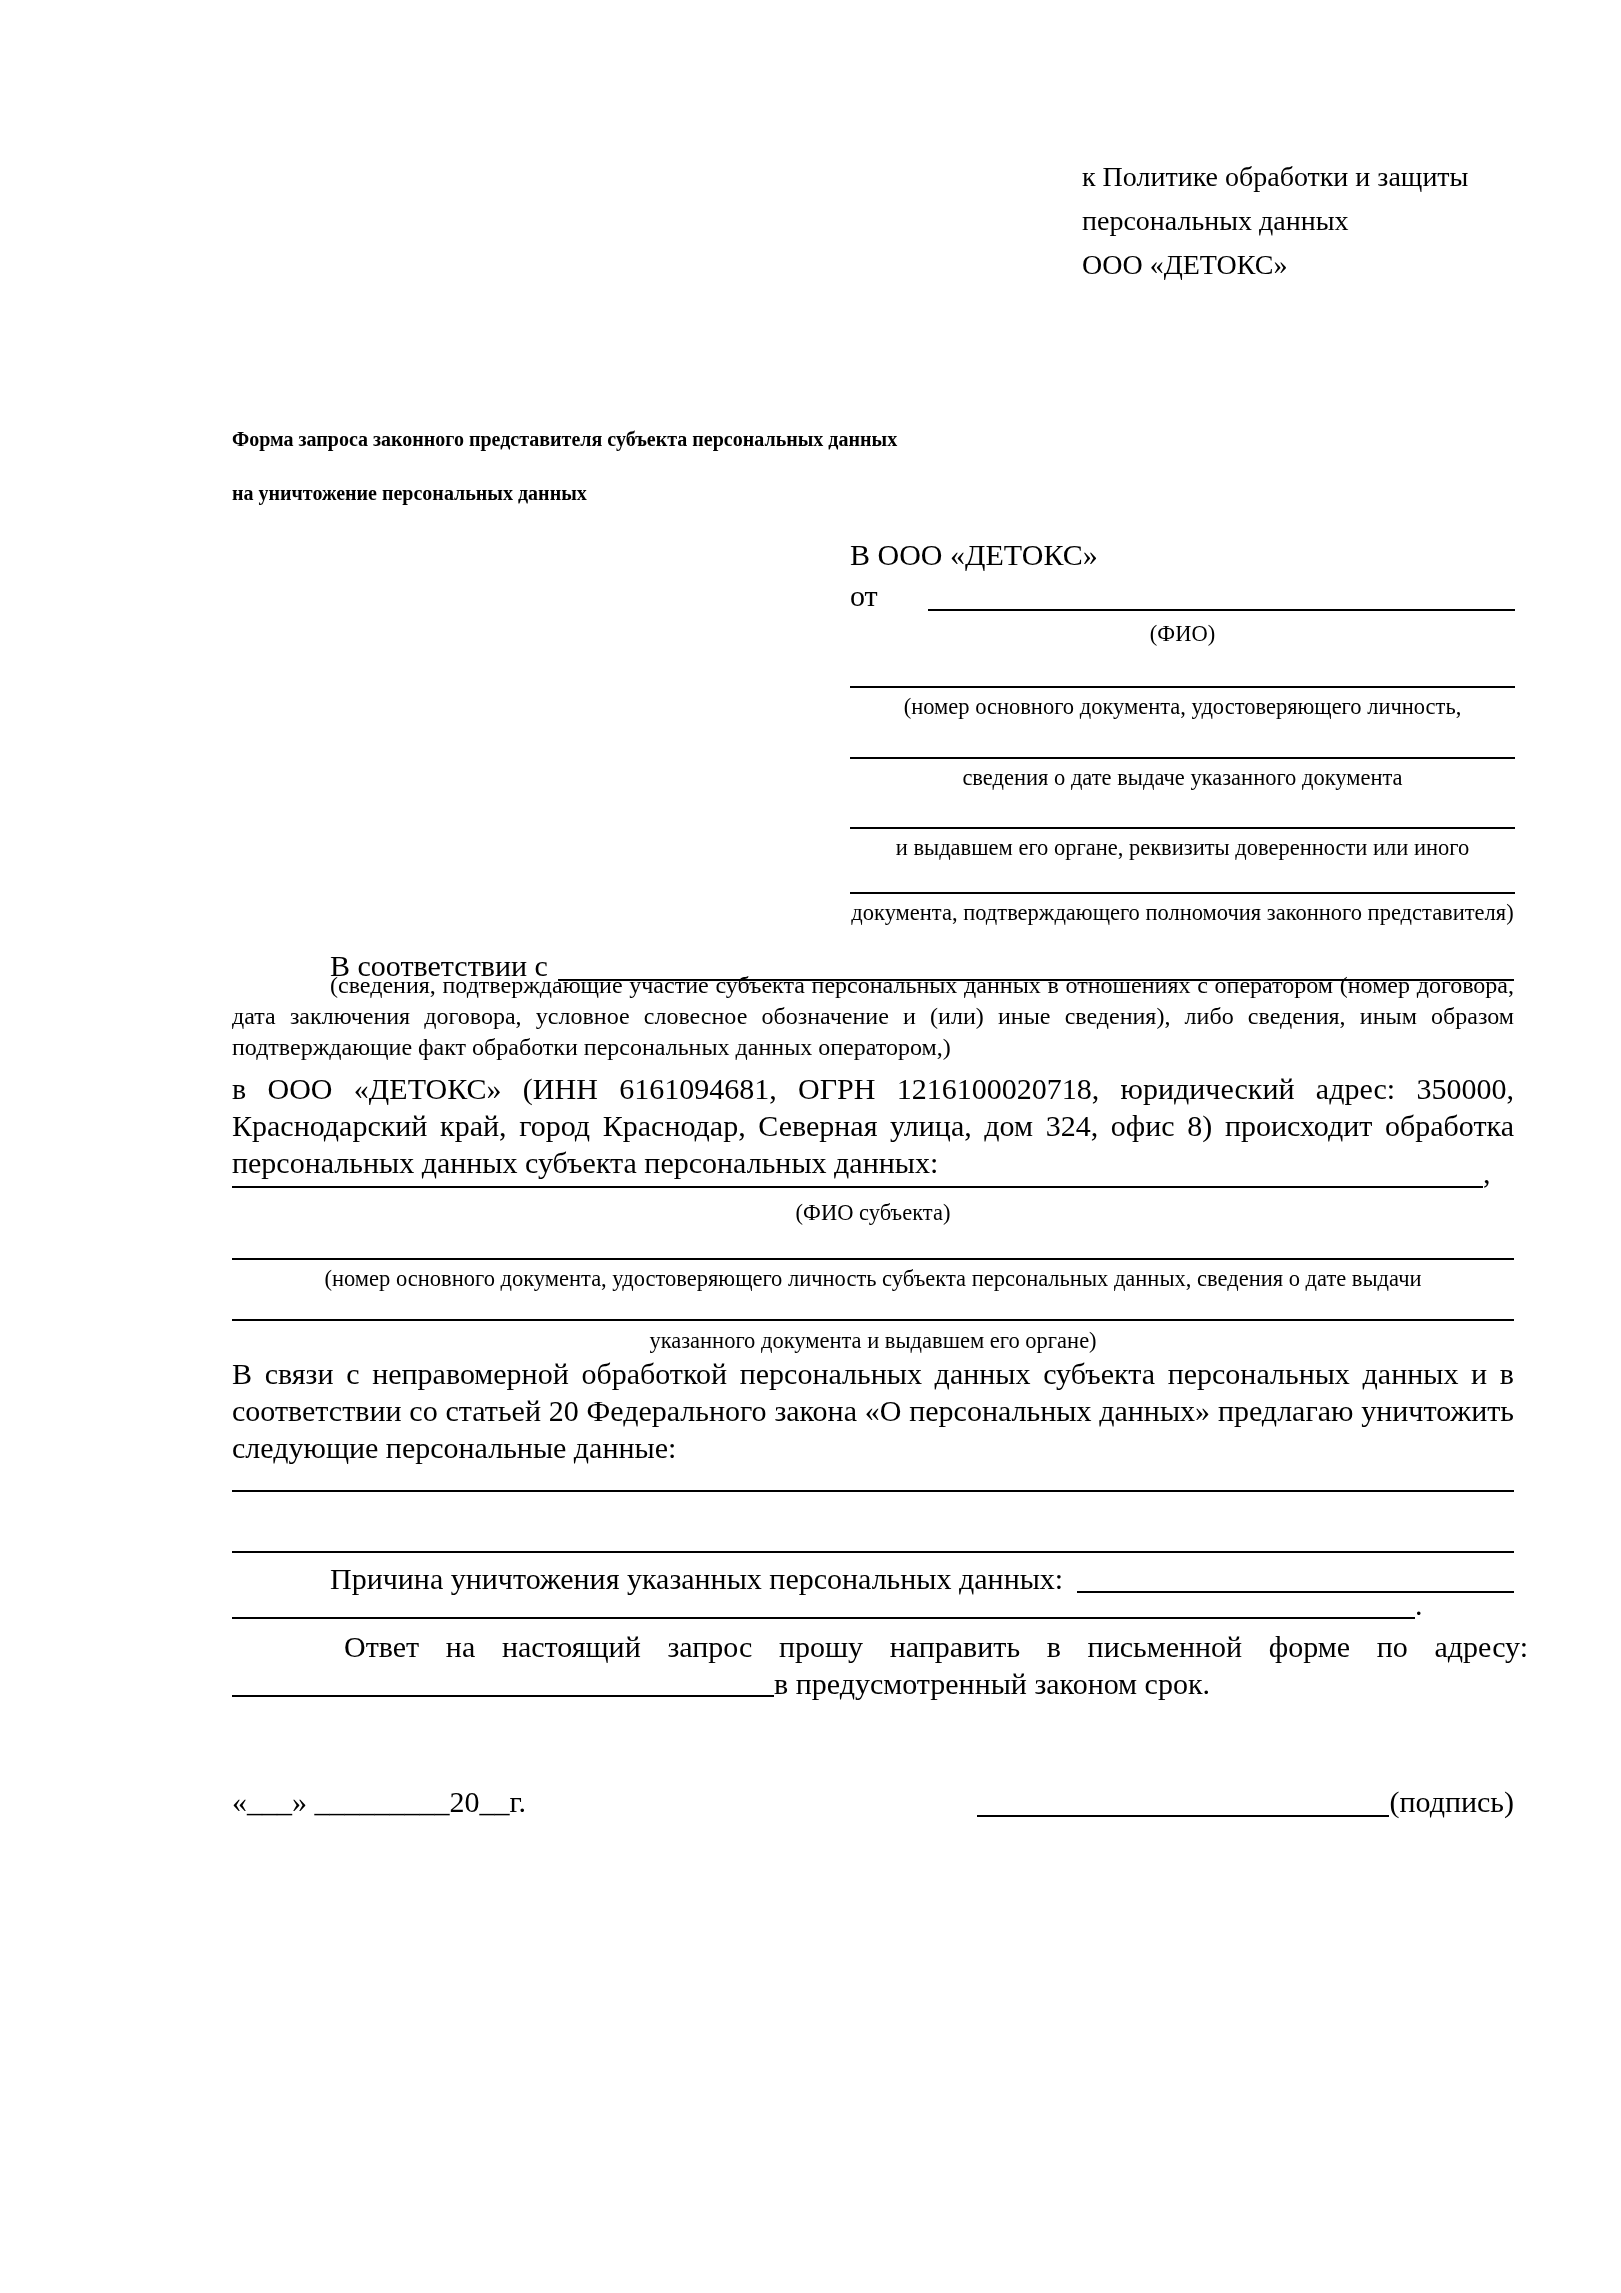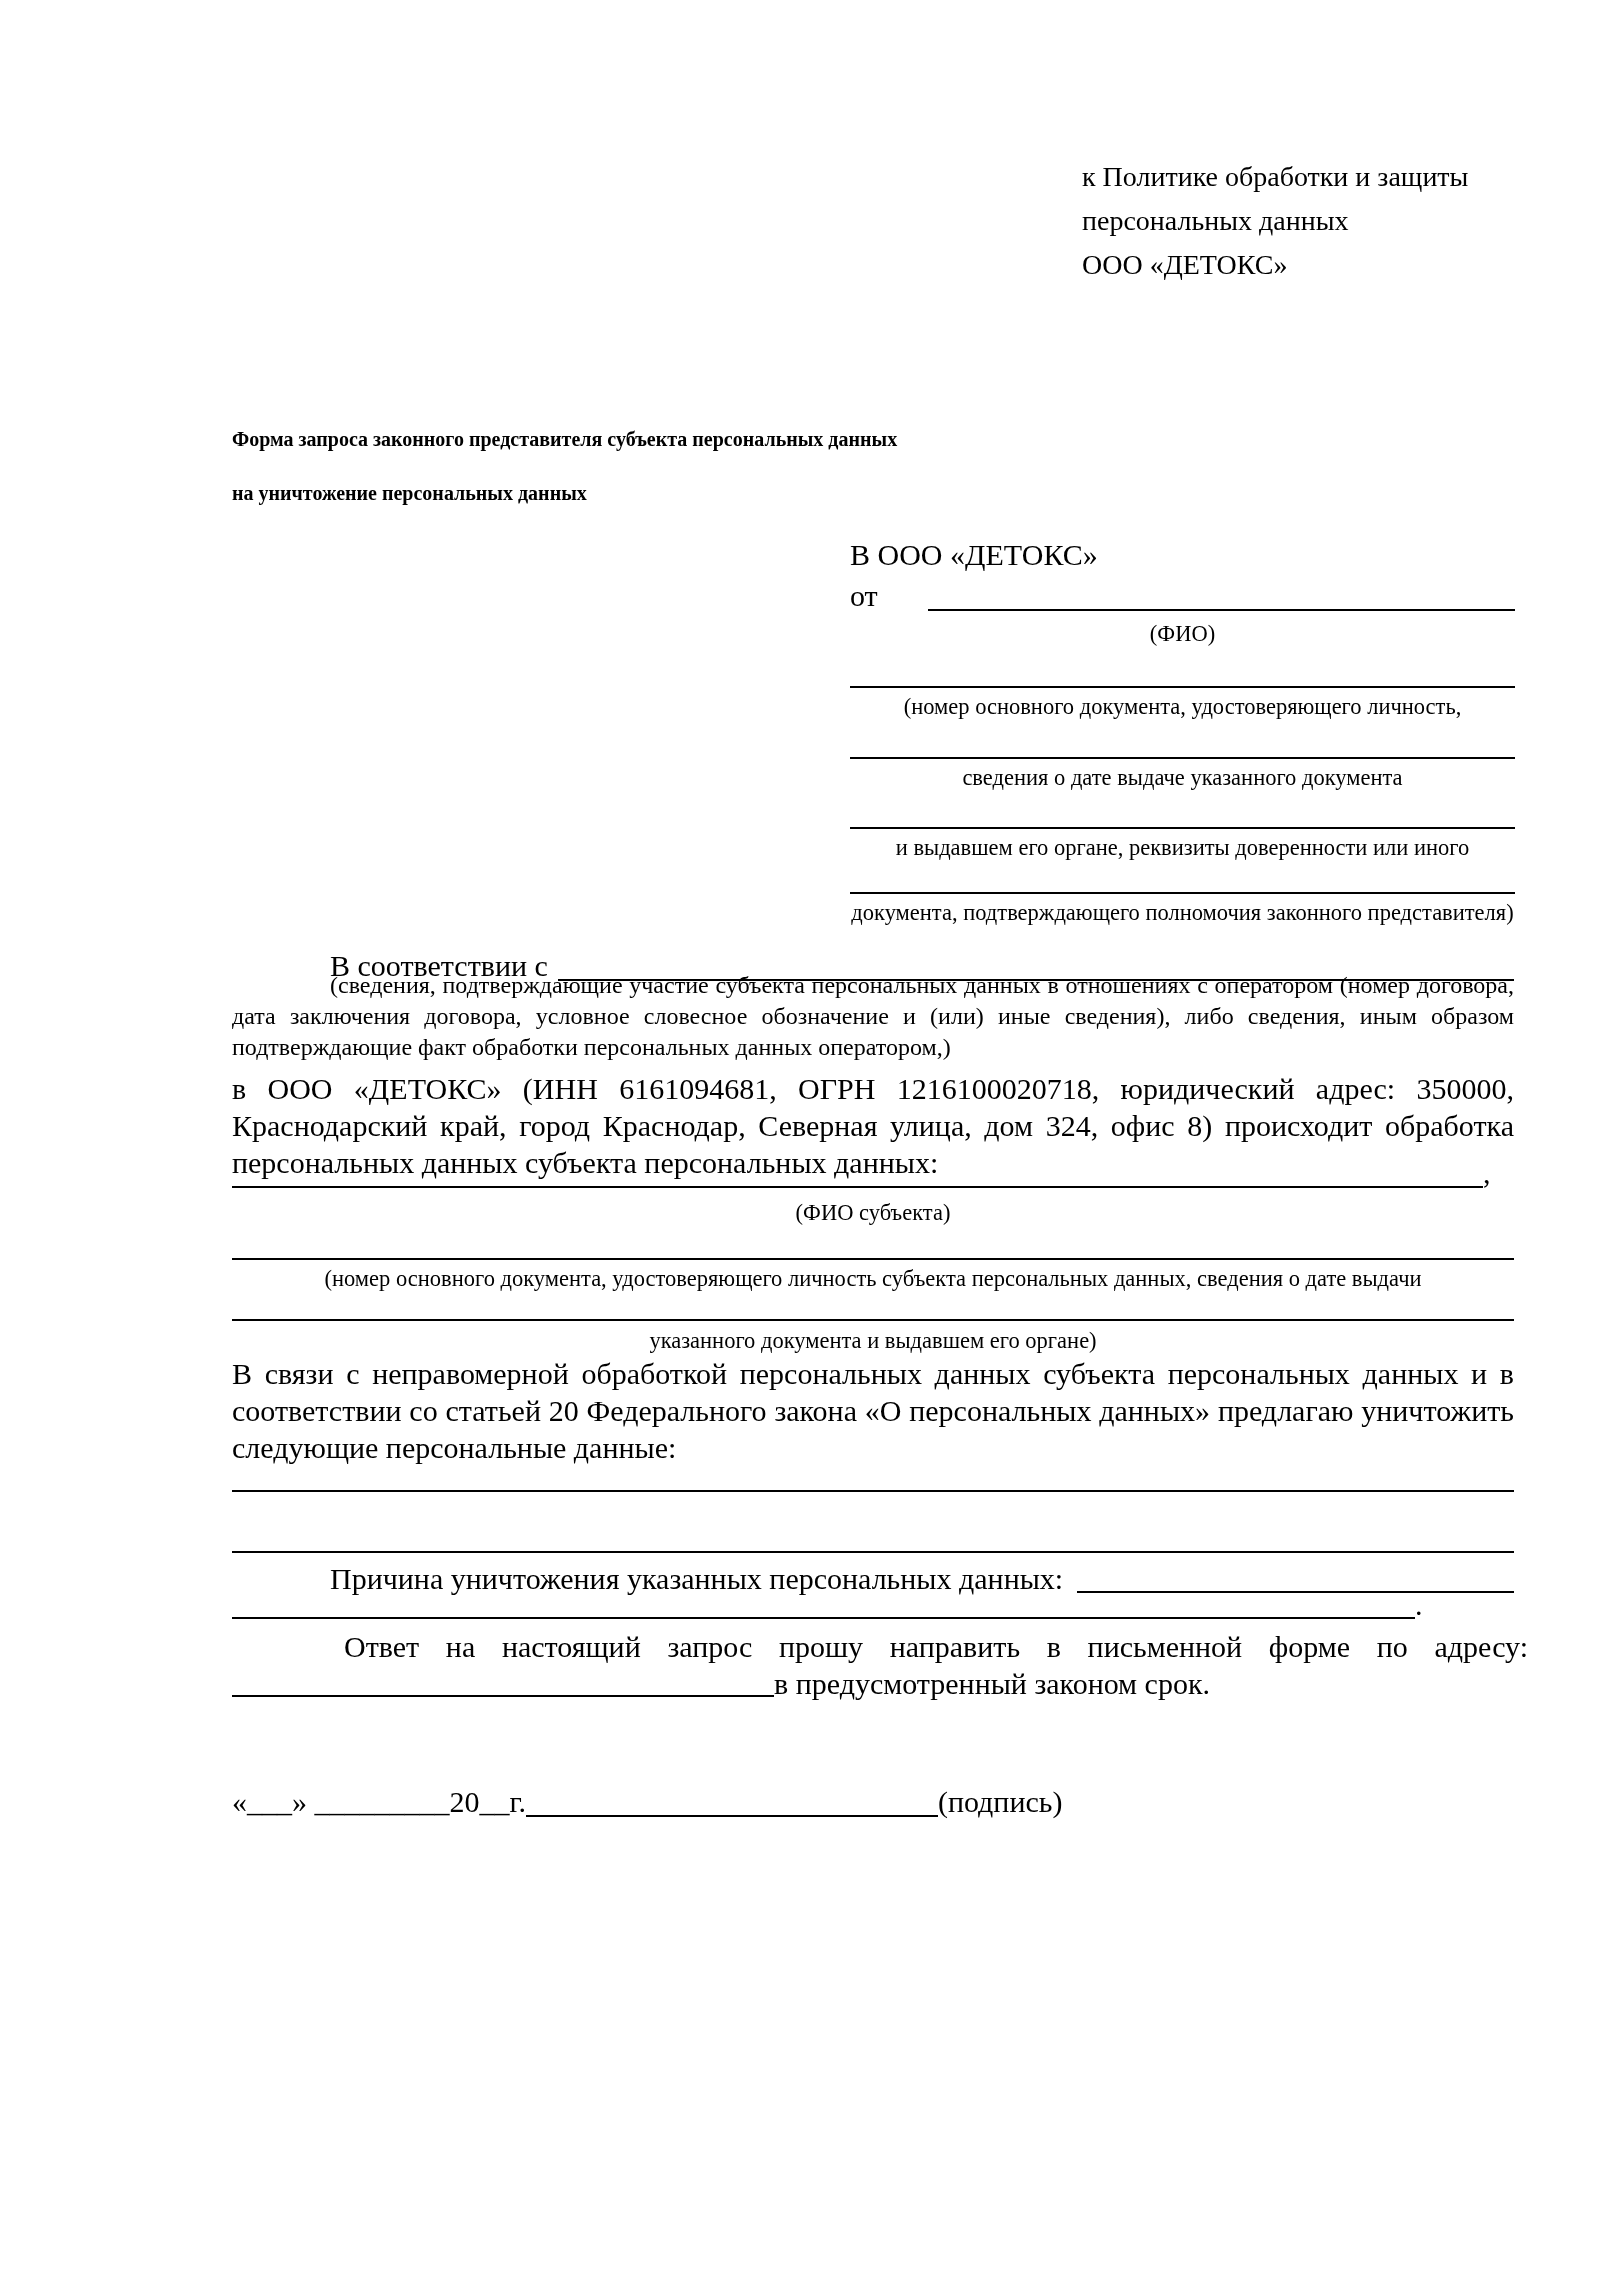--- a/index.html
+++ b/index.html
@@ -104,21 +104,21 @@
   }
   .reply2 {
     left: 232px; top: 1666px; width: 1282px; height: 35px;
     font-size: 30px; line-height: 35px;
   }
   .w553 { width: 542px; flex: 0 0 auto; }
 
   .footer {
     left: 232px; top: 1782px; width: 1282px; height: 39px;
     font-size: 30px; line-height: 39px;
-    justify-content: flex-start;
+    justify-content: space-between;
   }
   .sig { display: flex; }
   .w420 { width: 412px; flex: 0 0 auto; }
 </style>
 </head>
 <body>
 
 <div class="page">
 
   <div class="abs annex">

